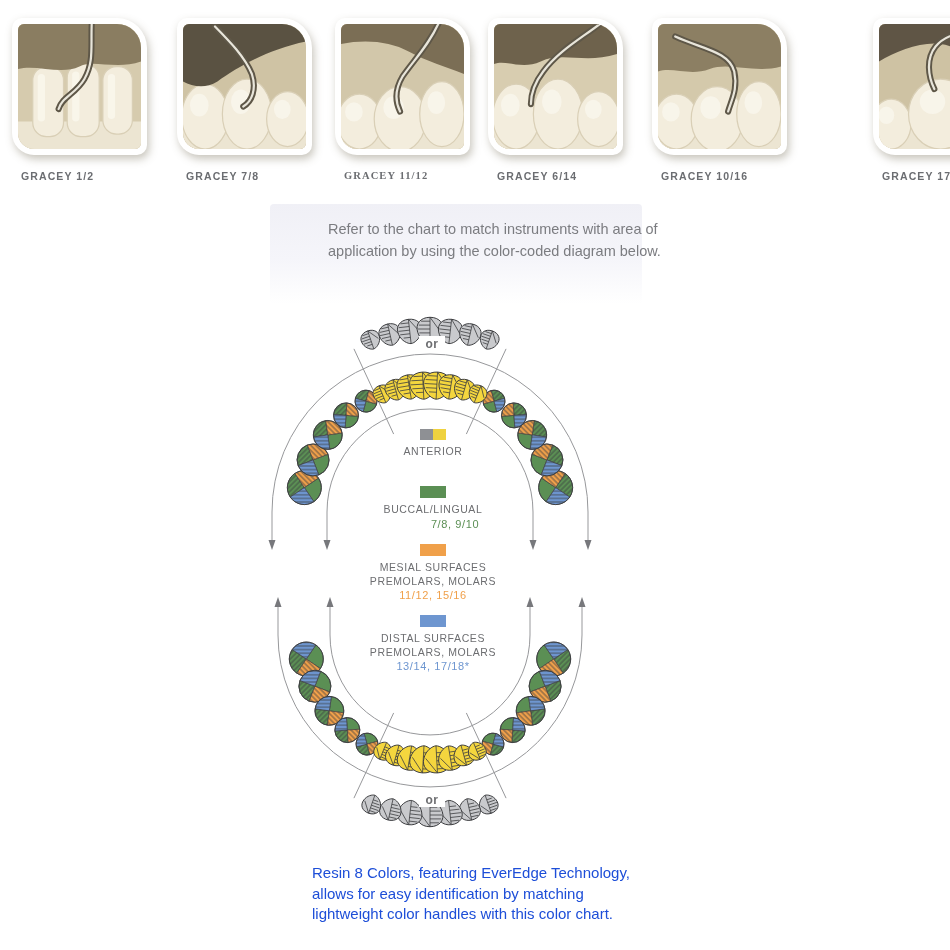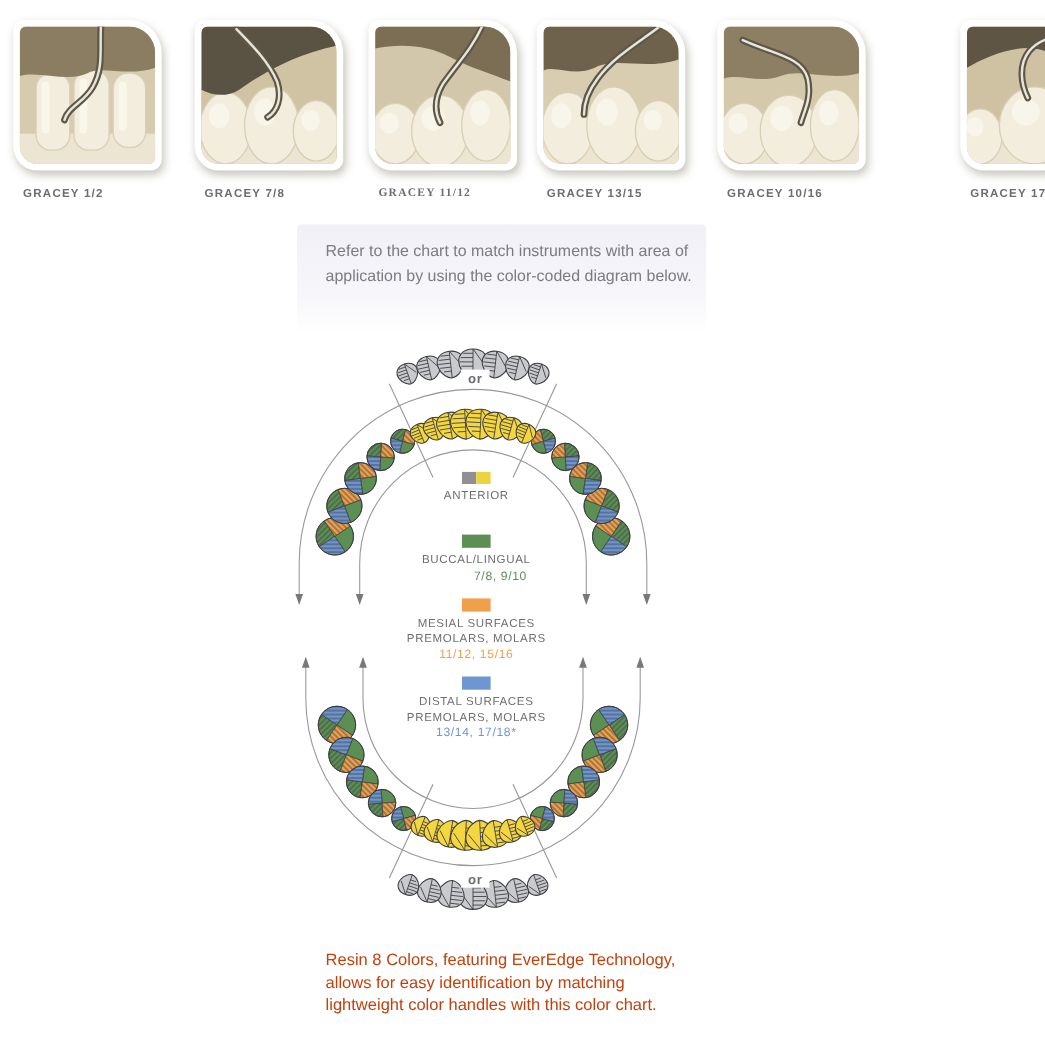--- a/index.html
+++ b/index.html
@@ -25,32 +25,32 @@
     font-size:10.5px;font-weight:bold;letter-spacing:1.1px;color:#6b6d71;
     white-space:nowrap;
   }
   
   .info-box{
     position:absolute;left:270px;top:204px;width:372px;height:100px;
     border-radius:4px;
     background:linear-gradient(180deg,#f0f0f6 0%,#f5f5fa 55%,rgba(250,250,253,0) 100%);
   }
   .info-text{padding:15px 0 0 26px;font-size:14.5px;line-height:21.5px;color:#7b7c80;}
-  .info-text div{white-space:nowrap;}
+  .info-text div{white-space:nowrap;margin-left:32px;}
   
   #diagram{position:absolute;left:0;top:295px;}
   
   .legend-item{position:absolute;left:283px;width:300px;text-align:center;color:#6d6e71;}
   .legend-swatches{display:flex;justify-content:center;margin-bottom:5px;}
   .legend-swatch{width:26px;height:12px;}
   .legend-swatch.half{width:13px;height:11px;}
   .legend-line{font-size:10.5px;letter-spacing:.6px;line-height:13.5px;white-space:nowrap;}
   .legend-value{font-size:11px;letter-spacing:.6px;line-height:13.5px;margin-top:1px;white-space:nowrap;}
   
-  .footer-text{position:absolute;left:296px;top:863px;font-size:15px;line-height:20.5px;color:#c2410c;}
+  .footer-text{position:absolute;left:312px;top:863px;font-size:15px;line-height:20.5px;color:#1d4ed8;}
   .footer-text div{white-space:nowrap;}
 </style>
 </head>
 <body>
 
 <div id="photo-row">
     <div class="photo-unit" style="left: 12px;">
       <div class="photo-card">
         <div class="photo-clip">
           <svg viewBox="0 0 100 100" preserveAspectRatio="none">
@@ -121,21 +121,21 @@
             <ellipse cx="52" cy="72" rx="20" ry="28" fill="#f3eddd" stroke="#d9cfb6" stroke-width="1"></ellipse>
             <ellipse cx="47" cy="62.2" rx="8" ry="9.799999999999999" fill="#faf7ee" opacity="0.75"></ellipse>
             <ellipse cx="85" cy="76" rx="17" ry="22" fill="#f3eddd" stroke="#d9cfb6" stroke-width="1"></ellipse>
             <ellipse cx="80.75" cy="68.3" rx="6.800000000000001" ry="7.699999999999999" fill="#faf7ee" opacity="0.75"></ellipse>
             <path d="M0,0 H100 V24 C75,32 55,22 38,30 C22,37 10,28 0,32 Z" fill="#6e624c"></path>
             <path d="M86,0 C70,12 52,22 40,38 C33,47 30,56 30,64" fill="none" stroke="#5e5748" stroke-width="5" stroke-linecap="round"></path>
             <path d="M86,0 C70,12 52,22 40,38 C33,47 30,56 30,64" fill="none" stroke="#e8e5da" stroke-width="1.8" stroke-linecap="round"></path>
           </svg>
         </div>
       </div>
-      <div class="photo-label">GRACEY 13/15</div>
+      <div class="photo-label">GRACEY 6/14</div>
     </div>
     <div class="photo-unit" style="left: 652px;">
       <div class="photo-card">
         <div class="photo-clip">
           <svg viewBox="0 0 100 100" preserveAspectRatio="none">
             <rect x="0" y="0" width="100" height="100" fill="#d4c9ab"></rect>
             <rect x="0" y="70" width="100" height="30" fill="#ece5d2"></rect>
             <ellipse cx="15" cy="78" rx="18" ry="22" fill="#f3eddd" stroke="#d9cfb6" stroke-width="1"></ellipse>
             <ellipse cx="10.5" cy="70.3" rx="7.2" ry="7.699999999999999" fill="#faf7ee" opacity="0.75"></ellipse>
             <ellipse cx="48" cy="76" rx="21" ry="26" fill="#f3eddd" stroke="#d9cfb6" stroke-width="1"></ellipse>

